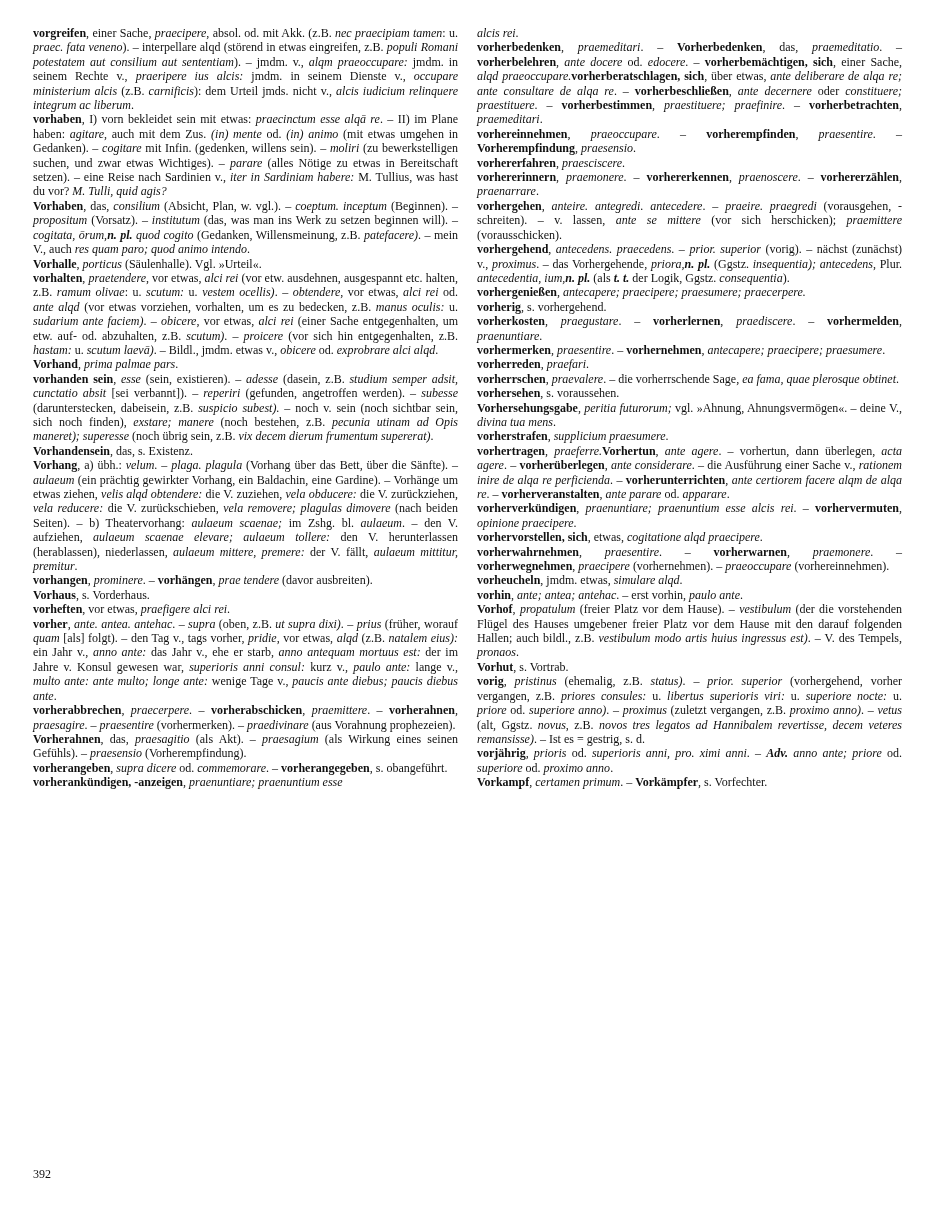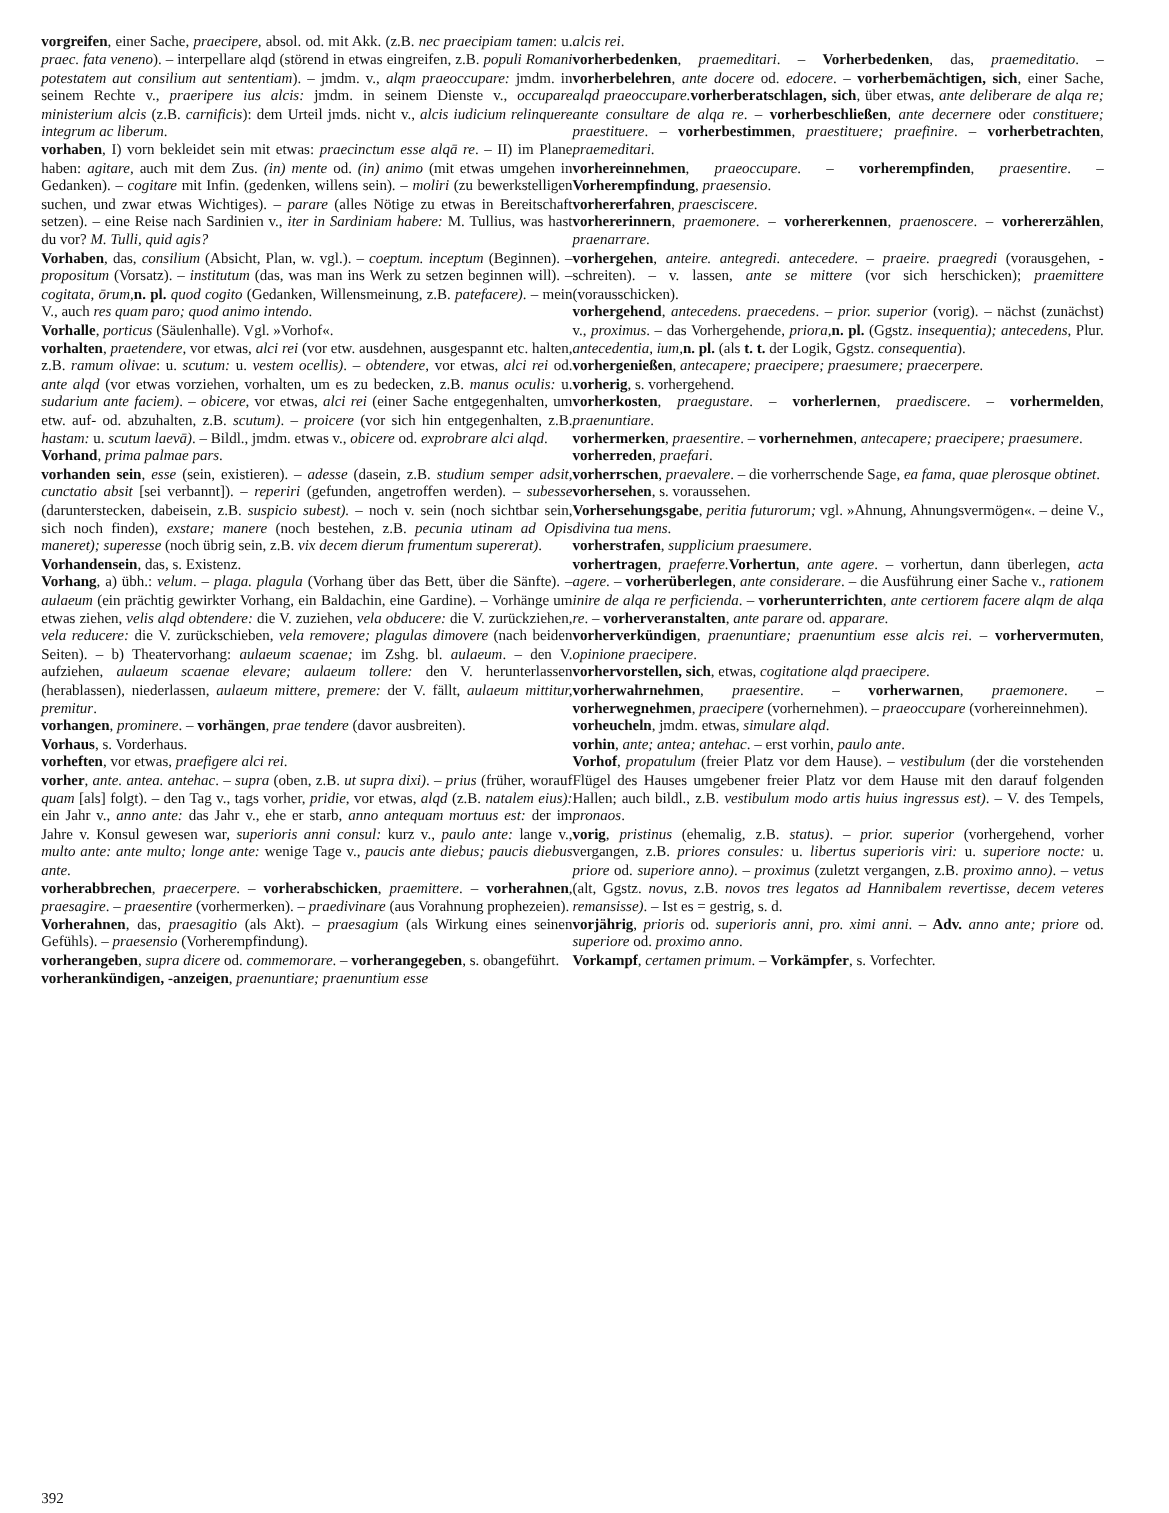--- a/index.html
+++ b/index.html
@@ -3,46 +3,46 @@
 <meta charset="utf-8">
 <style>
   html,body{margin:0;padding:0}
   body{
     width:935px;height:1210px;
     background:#ffffff;color:#101010;
     font-family:"Liberation Serif", serif;
     position:relative;overflow:hidden;
   }
   .page{position:absolute;inset:0;padding:26px 33px 0 33px;}
-  .columns{display:flex;align-items:flex-start;}
+  .columns{display:flex;gap:19px;align-items:flex-start;justify-content:flex-end;}
   .col{width:425px;}
   p.entry{
     margin:0;padding:0;
     font-size:12px;line-height:14.4px;
     text-align:justify;
     hyphens:auto;-webkit-hyphens:auto;
   }
   .seg-b{font-weight:bold;}
   .seg-i{font-style:italic;}
-  .seg-bi{font-weight:bold;}
+  .seg-bi{font-weight:bold;font-style:italic;}
   .page-number{
-    position:absolute;left:33px;bottom:4px;
+    position:absolute;left:33px;bottom:28px;
     font-size:12px;
   }
 </style>
 </head>
 <body>
 
 <div class="page">
   <div class="columns">
     <div class="col">
         <p class="entry"><span class="seg-b">vorgreifen</span><span class="seg-r">, einer Sache, </span><span class="seg-i">praecipere</span><span class="seg-r">, absol. od. mit Akk. (z.B. </span><span class="seg-i">nec praecipiam tamen</span><span class="seg-r">: u. </span><span class="seg-i">praec. fata veneno</span><span class="seg-r">). – interpellare alqd (störend in etwas eingreifen, z.B. </span><span class="seg-i">populi Romani potestatem aut consilium aut sententiam</span><span class="seg-r">). – jmdm. v., </span><span class="seg-i">alqm praeoccupare:</span><span class="seg-r"> jmdm. in seinem Rechte v., </span><span class="seg-i">praeripere ius alcis:</span><span class="seg-r"> jmdm. in seinem Dienste v., </span><span class="seg-i">occupare ministerium alcis</span><span class="seg-r"> (z.B. </span><span class="seg-i">carnificis</span><span class="seg-r">): dem Urteil jmds. nicht v., </span><span class="seg-i">alcis iudicium relinquere integrum ac liberum</span><span class="seg-r">.</span></p>
         <p class="entry"><span class="seg-b">vorhaben</span><span class="seg-r">, I) vorn bekleidet sein mit etwas: </span><span class="seg-i">praecinctum esse alqā re</span><span class="seg-r">. – II) im Plane haben: </span><span class="seg-i">agitare</span><span class="seg-r">, auch mit dem Zus. </span><span class="seg-i">(in) mente</span><span class="seg-r"> od. </span><span class="seg-i">(in) animo</span><span class="seg-r"> (mit etwas umgehen in Gedanken). – </span><span class="seg-i">cogitare</span><span class="seg-r"> mit Infin. (gedenken, willens sein). – </span><span class="seg-i">moliri</span><span class="seg-r"> (zu bewerkstelligen suchen, und zwar etwas Wichtiges). – </span><span class="seg-i">parare</span><span class="seg-r"> (alles Nötige zu etwas in Bereitschaft setzen). – eine Reise nach Sardinien v., </span><span class="seg-i">iter in Sardiniam habere:</span><span class="seg-r"> M. Tullius, was hast du vor? </span><span class="seg-i">M. Tulli, quid agis?</span></p>
         <p class="entry"><span class="seg-b">Vorhaben</span><span class="seg-r">, das, </span><span class="seg-i">consilium</span><span class="seg-r"> (Absicht, Plan, w. vgl.). – </span><span class="seg-i">coeptum. inceptum</span><span class="seg-r"> (Beginnen). – </span><span class="seg-i">propositum</span><span class="seg-r"> (Vorsatz). – </span><span class="seg-i">institutum</span><span class="seg-r"> (das, was man ins Werk zu setzen beginnen will). – </span><span class="seg-i">cogitata, ōrum,</span><span class="seg-bi">n. pl.</span><span class="seg-r"> </span><span class="seg-i">quod cogito</span><span class="seg-r"> (Gedanken, Willensmeinung, z.B. </span><span class="seg-i">patefacere)</span><span class="seg-r">. – mein V., auch </span><span class="seg-i">res quam paro; quod animo intendo</span><span class="seg-r">.</span></p>
-        <p class="entry"><span class="seg-b">Vorhalle</span><span class="seg-r">, </span><span class="seg-i">porticus</span><span class="seg-r"> (Säulenhalle). Vgl. »Vorhof«.</span></p>
+        <p class="entry"><span class="seg-b">Vorhalle</span><span class="seg-r">, </span><span class="seg-i">porticus</span><span class="seg-r"> (Säulenhalle). Vgl. »Urteil«.</span></p>
         <p class="entry"><span class="seg-b">vorhalten</span><span class="seg-r">, </span><span class="seg-i">praetendere</span><span class="seg-r">, vor etwas, </span><span class="seg-i">alci rei</span><span class="seg-r"> (vor etw. ausdehnen, ausgespannt etc. halten, z.B. </span><span class="seg-i">ramum olivae</span><span class="seg-r">: u. </span><span class="seg-i">scutum:</span><span class="seg-r"> u. </span><span class="seg-i">vestem ocellis)</span><span class="seg-r">. – </span><span class="seg-i">obtendere</span><span class="seg-r">, vor etwas, </span><span class="seg-i">alci rei</span><span class="seg-r"> od. </span><span class="seg-i">ante alqd</span><span class="seg-r"> (vor etwas vorziehen, vorhalten, um es zu bedecken, z.B. </span><span class="seg-i">manus oculis:</span><span class="seg-r"> u. </span><span class="seg-i">sudarium ante faciem)</span><span class="seg-r">. – </span><span class="seg-i">obicere</span><span class="seg-r">, vor etwas, </span><span class="seg-i">alci rei</span><span class="seg-r"> (einer Sache entgegenhalten, um etw. auf- od. abzuhalten, z.B. </span><span class="seg-i">scutum)</span><span class="seg-r">. – </span><span class="seg-i">proicere</span><span class="seg-r"> (vor sich hin entgegenhalten, z.B. </span><span class="seg-i">hastam:</span><span class="seg-r"> u. </span><span class="seg-i">scutum laevā)</span><span class="seg-r">. – Bildl., jmdm. etwas v., </span><span class="seg-i">obicere</span><span class="seg-r"> od. </span><span class="seg-i">exprobrare alci alqd</span><span class="seg-r">.</span></p>
         <p class="entry"><span class="seg-b">Vorhand</span><span class="seg-r">, </span><span class="seg-i">prima palmae pars</span><span class="seg-r">.</span></p>
         <p class="entry"><span class="seg-b">vorhanden sein</span><span class="seg-r">, </span><span class="seg-i">esse</span><span class="seg-r"> (sein, existieren). – </span><span class="seg-i">adesse</span><span class="seg-r"> (dasein, z.B. </span><span class="seg-i">studium semper adsit, cunctatio absit</span><span class="seg-r"> [sei verbannt]). – </span><span class="seg-i">reperiri</span><span class="seg-r"> (gefunden, angetroffen werden). – </span><span class="seg-i">subesse</span><span class="seg-r"> (darunterstecken, dabeisein, z.B. </span><span class="seg-i">suspicio subest).</span><span class="seg-r"> – noch v. sein (noch sichtbar sein, sich noch finden), </span><span class="seg-i">exstare; manere</span><span class="seg-r"> (noch bestehen, z.B. </span><span class="seg-i">pecunia utinam ad Opis maneret); superesse</span><span class="seg-r"> (noch übrig sein, z.B. </span><span class="seg-i">vix decem dierum frumentum supererat)</span><span class="seg-r">.</span></p>
         <p class="entry"><span class="seg-b">Vorhandensein</span><span class="seg-r">, das, s. Existenz.</span></p>
         <p class="entry"><span class="seg-b">Vorhang</span><span class="seg-r">, a) übh.: </span><span class="seg-i">velum</span><span class="seg-r">. – </span><span class="seg-i">plaga. plagula</span><span class="seg-r"> (Vorhang über das Bett, über die Sänfte). – </span><span class="seg-i">aulaeum</span><span class="seg-r"> (ein prächtig gewirkter Vorhang, ein Baldachin, eine Gardine). – Vorhänge um etwas ziehen, </span><span class="seg-i">velis alqd obtendere:</span><span class="seg-r"> die V. zuziehen, </span><span class="seg-i">vela obducere:</span><span class="seg-r"> die V. zurückziehen, </span><span class="seg-i">vela reducere:</span><span class="seg-r"> die V. zurückschieben, </span><span class="seg-i">vela removere; plagulas dimovere</span><span class="seg-r"> (nach beiden Seiten). – b) Theatervorhang: </span><span class="seg-i">aulaeum scaenae;</span><span class="seg-r"> im Zshg. bl. </span><span class="seg-i">aulaeum</span><span class="seg-r">. – den V. aufziehen, </span><span class="seg-i">aulaeum scaenae elevare; aulaeum tollere:</span><span class="seg-r"> den V. herunterlassen (herablassen), niederlassen, </span><span class="seg-i">aulaeum mittere, premere:</span><span class="seg-r"> der V. fällt, </span><span class="seg-i">aulaeum mittitur, premitur</span><span class="seg-r">.</span></p>
         <p class="entry"><span class="seg-b">vorhangen</span><span class="seg-r">, </span><span class="seg-i">prominere</span><span class="seg-r">. – </span><span class="seg-b">vorhängen</span><span class="seg-r">, </span><span class="seg-i">prae tendere</span><span class="seg-r"> (davor ausbreiten).</span></p>
         <p class="entry"><span class="seg-b">Vorhaus</span><span class="seg-r">, s. Vorderhaus.</span></p>
         <p class="entry"><span class="seg-b">vorheften</span><span class="seg-r">, vor etwas, </span><span class="seg-i">praefigere alci rei</span><span class="seg-r">.</span></p>
         <p class="entry"><span class="seg-b">vorher</span><span class="seg-r">, </span><span class="seg-i">ante. antea. antehac</span><span class="seg-r">. – </span><span class="seg-i">supra</span><span class="seg-r"> (oben, z.B. </span><span class="seg-i">ut supra dixi)</span><span class="seg-r">. – </span><span class="seg-i">prius</span><span class="seg-r"> (früher, worauf </span><span class="seg-i">quam</span><span class="seg-r"> [als] folgt). – den Tag v., tags vorher, </span><span class="seg-i">pridie</span><span class="seg-r">, vor etwas, </span><span class="seg-i">alqd</span><span class="seg-r"> (z.B. </span><span class="seg-i">natalem eius):</span><span class="seg-r"> ein Jahr v., </span><span class="seg-i">anno ante:</span><span class="seg-r"> das Jahr v., ehe er starb, </span><span class="seg-i">anno antequam mortuus est:</span><span class="seg-r"> der im Jahre v. Konsul gewesen war, </span><span class="seg-i">superioris anni consul:</span><span class="seg-r"> kurz v., </span><span class="seg-i">paulo ante:</span><span class="seg-r"> lange v., </span><span class="seg-i">multo ante: ante multo; longe ante:</span><span class="seg-r"> wenige Tage v., </span><span class="seg-i">paucis ante diebus; paucis diebus ante</span><span class="seg-r">.</span></p>
         <p class="entry"><span class="seg-b">vorherabbrechen</span><span class="seg-r">, </span><span class="seg-i">praecerpere</span><span class="seg-r">. – </span><span class="seg-b">vorherabschicken</span><span class="seg-r">, </span><span class="seg-i">praemittere</span><span class="seg-r">. – </span><span class="seg-b">vorherahnen</span><span class="seg-r">, </span><span class="seg-i">praesagire</span><span class="seg-r">. – </span><span class="seg-i">praesentire</span><span class="seg-r"> (vorhermerken). – </span><span class="seg-i">praedivinare</span><span class="seg-r"> (aus Vorahnung prophezeien).</span></p>
@@ -67,19 +67,20 @@
         <p class="entry"><span class="seg-b">vorhersehen</span><span class="seg-r">, s. voraussehen.</span></p>
         <p class="entry"><span class="seg-b">Vorhersehungsgabe</span><span class="seg-r">, </span><span class="seg-i">peritia futurorum;</span><span class="seg-r"> vgl. »Ahnung, Ahnungsvermögen«. – deine V., </span><span class="seg-i">divina tua mens</span><span class="seg-r">.</span></p>
         <p class="entry"><span class="seg-b">vorherstrafen</span><span class="seg-r">, </span><span class="seg-i">supplicium praesumere</span><span class="seg-r">.</span></p>
         <p class="entry"><span class="seg-b">vorhertragen</span><span class="seg-r">, </span><span class="seg-i">praeferre.</span><span class="seg-b">Vorhertun</span><span class="seg-r">, </span><span class="seg-i">ante agere</span><span class="seg-r">. – vorhertun, dann überlegen, </span><span class="seg-i">acta agere</span><span class="seg-r">. – </span><span class="seg-b">vorherüberlegen</span><span class="seg-r">, </span><span class="seg-i">ante considerare</span><span class="seg-r">. – die Ausführung einer Sache v., </span><span class="seg-i">rationem inire de alqa re perficienda</span><span class="seg-r">. – </span><span class="seg-b">vorherunterrichten</span><span class="seg-r">, </span><span class="seg-i">ante certiorem facere alqm de alqa re</span><span class="seg-r">. – </span><span class="seg-b">vorherveranstalten</span><span class="seg-r">, </span><span class="seg-i">ante parare</span><span class="seg-r"> od. </span><span class="seg-i">apparare</span><span class="seg-r">.</span></p>
         <p class="entry"><span class="seg-b">vorherverkündigen</span><span class="seg-r">, </span><span class="seg-i">praenuntiare; praenuntium esse alcis rei</span><span class="seg-r">. – </span><span class="seg-b">vorhervermuten</span><span class="seg-r">, </span><span class="seg-i">opinione praecipere</span><span class="seg-r">.</span></p>
         <p class="entry"><span class="seg-b">vorhervorstellen, sich</span><span class="seg-r">, etwas, </span><span class="seg-i">cogitatione alqd praecipere</span><span class="seg-r">.</span></p>
         <p class="entry"><span class="seg-b">vorherwahrnehmen</span><span class="seg-r">, </span><span class="seg-i">praesentire</span><span class="seg-r">. – </span><span class="seg-b">vorherwarnen</span><span class="seg-r">, </span><span class="seg-i">praemonere</span><span class="seg-r">. – </span><span class="seg-b">vorherwegnehmen</span><span class="seg-r">, </span><span class="seg-i">praecipere</span><span class="seg-r"> (vorhernehmen). – </span><span class="seg-i">praeoccupare</span><span class="seg-r"> (vorhereinnehmen).</span></p>
         <p class="entry"><span class="seg-b">vorheucheln</span><span class="seg-r">, jmdm. etwas, </span><span class="seg-i">simulare alqd</span><span class="seg-r">.</span></p>
         <p class="entry"><span class="seg-b">vorhin</span><span class="seg-r">, </span><span class="seg-i">ante; antea; antehac</span><span class="seg-r">. – erst vorhin, </span><span class="seg-i">paulo ante</span><span class="seg-r">.</span></p>
         <p class="entry"><span class="seg-b">Vorhof</span><span class="seg-r">, </span><span class="seg-i">propatulum</span><span class="seg-r"> (freier Platz vor dem Hause). – </span><span class="seg-i">vestibulum</span><span class="seg-r"> (der die vorstehenden Flügel des Hauses umgebener freier Platz vor dem Hause mit den darauf folgenden Hallen; auch bildl., z.B. </span><span class="seg-i">vestibulum modo artis huius ingressus est)</span><span class="seg-r">. – V. des Tempels, </span><span class="seg-i">pronaos</span><span class="seg-r">.</span></p>
+        <p class="entry"><span class="seg-b">Vorhut</span><span class="seg-r">, s. Vortrab.</span></p>
         <p class="entry"><span class="seg-b">vorig</span><span class="seg-r">, </span><span class="seg-i">pristinus</span><span class="seg-r"> (ehemalig, z.B. </span><span class="seg-i">status)</span><span class="seg-r">. – </span><span class="seg-i">prior. superior</span><span class="seg-r"> (vorhergehend, vorher vergangen, z.B. </span><span class="seg-i">priores consules:</span><span class="seg-r"> u. </span><span class="seg-i">libertus superioris viri:</span><span class="seg-r"> u. </span><span class="seg-i">superiore nocte:</span><span class="seg-r"> u. </span><span class="seg-i">priore</span><span class="seg-r"> od. </span><span class="seg-i">superiore anno)</span><span class="seg-r">. – </span><span class="seg-i">proximus</span><span class="seg-r"> (zuletzt vergangen, z.B. </span><span class="seg-i">proximo anno)</span><span class="seg-r">. – </span><span class="seg-i">vetus</span><span class="seg-r"> (alt, Ggstz. </span><span class="seg-i">novus</span><span class="seg-r">, z.B. </span><span class="seg-i">novos tres legatos ad Hannibalem revertisse, decem veteres remansisse)</span><span class="seg-r">. – Ist es = gestrig, s. d.</span></p>
         <p class="entry"><span class="seg-b">vorjährig</span><span class="seg-r">, </span><span class="seg-i">prioris</span><span class="seg-r"> od. </span><span class="seg-i">superioris anni, pro. ximi anni</span><span class="seg-r">. – </span><span class="seg-bi">Adv.</span><span class="seg-r"> </span><span class="seg-i">anno ante; priore</span><span class="seg-r"> od. </span><span class="seg-i">superiore</span><span class="seg-r"> od. </span><span class="seg-i">proximo anno</span><span class="seg-r">.</span></p>
         <p class="entry"><span class="seg-b">Vorkampf</span><span class="seg-r">, </span><span class="seg-i">certamen primum</span><span class="seg-r">. – </span><span class="seg-b">Vorkämpfer</span><span class="seg-r">, s. Vorfechter.</span></p>
       </div>
   </div>
   <div class="page-number">392</div>
 </div>
 
 </body></html>

